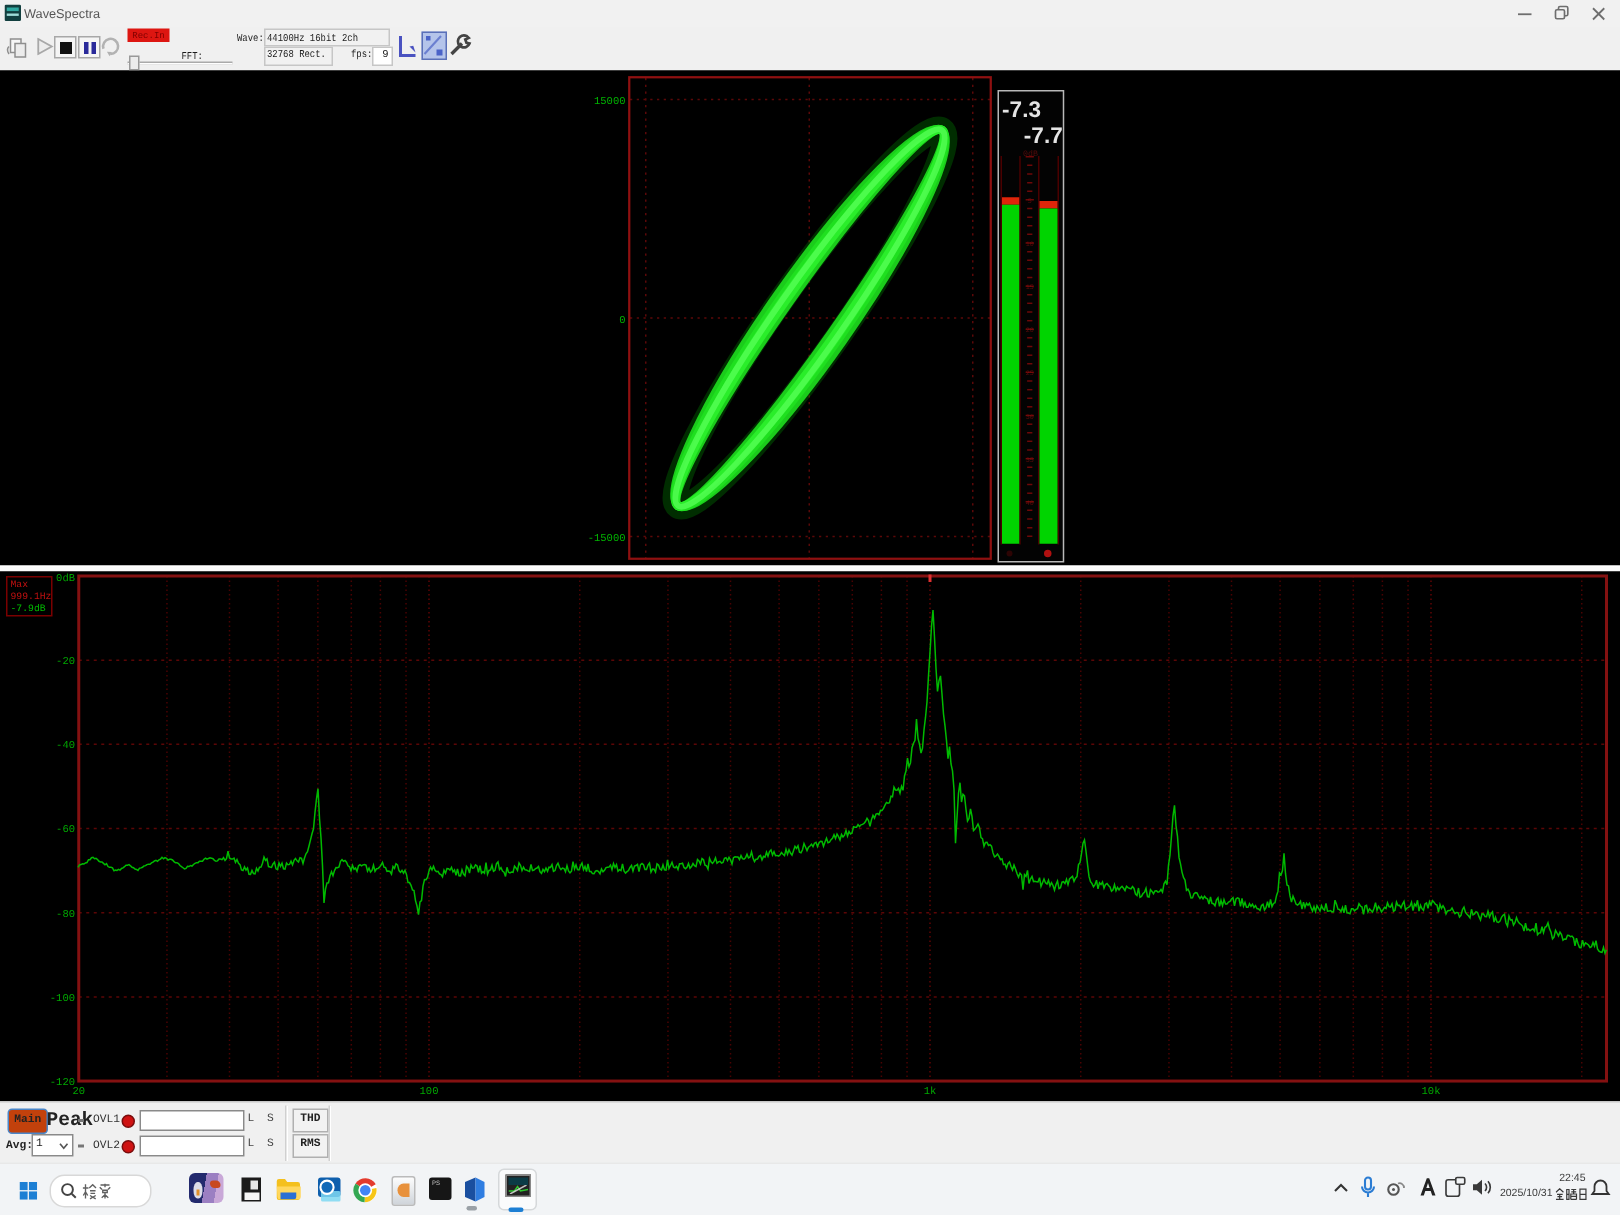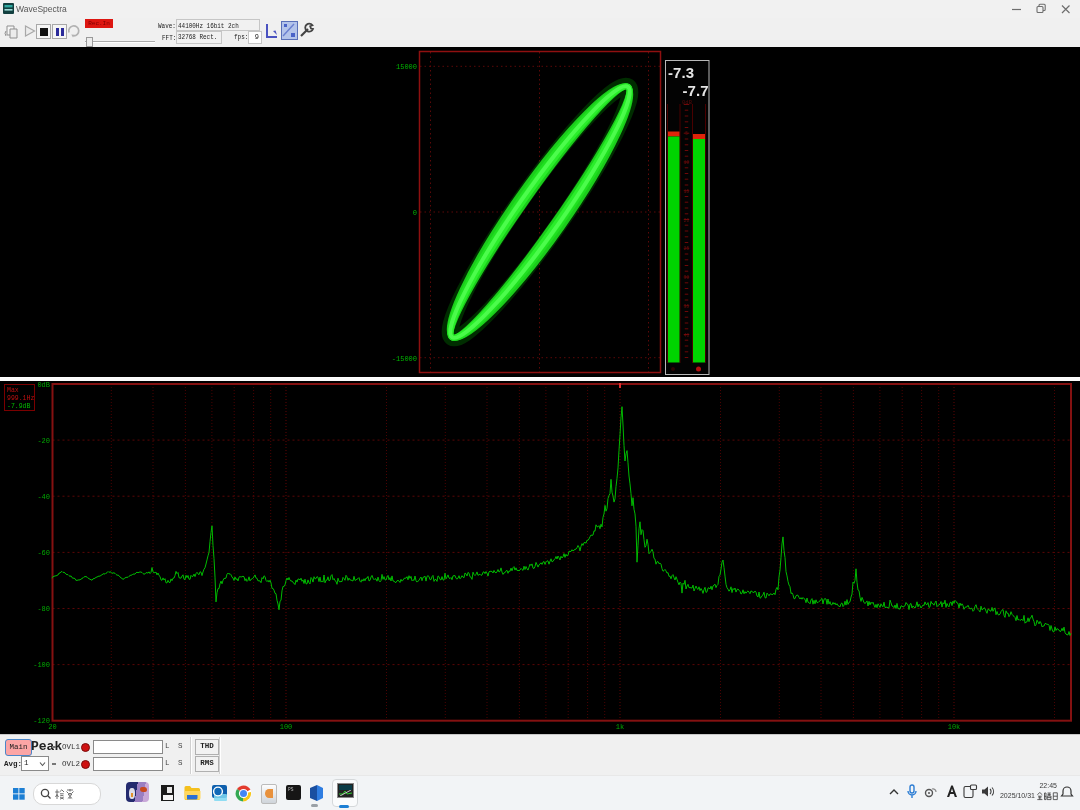--- a/index.html
+++ b/index.html
@@ -52,21 +52,21 @@
   <path d="M2 8.5 a5 5 0 1 1 4.5 3.4" stroke="#b2b2b2" stroke-width="1.7" fill="none"></path>
   <path d="M6 13.5 l1.5 -2.8 -3.2 -0.2 z" fill="#b2b2b2"></path>
  </svg>
  <div class="abs" style="left:85px;top:1px;width:28px;height:9px;background:#dd1611;color:#7e0000;font-size:6px;text-align:center;line-height:9px;font-family:'Liberation Mono',monospace;">Rec.In</div>
  <div class="abs" style="left:85px;top:22.5px;width:70px;height:1px;background:#aaa;border-bottom:1px solid #fff;"></div>
  <div class="abs" style="left:86px;top:19px;width:5px;height:8px;background:#ececec;border:1px solid #999;"></div>
 
  <div class="abs appt" style="left:121px;top:3px;width:58px;"><span class="sqx" style="display:inline-block;">Wave:</span></div>
  <div class="abs fld" style="left:176px;top:0.5px;width:82px;height:10.5px;"></div>
  <div class="abs appt" style="left:177.5px;top:2.5px;"><span class="sqx" style="display:inline-block;">44100Hz 16bit 2ch</span></div>
- <div class="abs appt" style="left:121px;top:14.5px;width:58px;text-align:right;"><span class="sqx" style="display:inline-block;">FFT:</span></div>
+ <div class="abs appt" style="left:121px;top:14.5px;width:58px;text-align:left;"><span class="sqx" style="display:inline-block;">FFT:</span></div>
  <div class="abs fld" style="left:176px;top:12.5px;width:44px;height:11px;"></div>
  <div class="abs appt" style="left:177.5px;top:14px;"><span class="sqx" style="display:inline-block;">32768 Rect.</span></div>
  <div class="abs appt" style="left:234px;top:14px;"><span class="sqx" style="display:inline-block;">fps:</span></div>
  <div class="abs fld" style="left:248px;top:12.5px;width:12px;height:11px;background:#fff;"></div>
  <div class="abs appt" style="left:250px;top:14px;width:9px;text-align:right;">9</div>
 
  <svg class="abs" style="left:264px;top:4px" width="16" height="19">
   <path d="M3 2 v13 h10" stroke="#4a52c0" stroke-width="2" fill="none"></path>
   <path d="M9 9 l4 4 l-1.5 -4.5 z" fill="#4a52c0"></path>
  </svg>
@@ -245,21 +245,21 @@
  <rect x="4.5" y="384.5" width="30" height="26" fill="#000" stroke="#7a0000" stroke-width="1"></rect>
  <g font-family="Liberation Mono,monospace" font-size="6.5">
   <text x="7" y="391.5" fill="#c01010">Max</text>
   <text x="7" y="399.5" fill="#c01010">999.1Hz</text>
   <text x="7" y="407.5" fill="#00bb00">-7.9dB</text>
  </g>
 </svg>
 </div>
 
 <div class="abs" id="ctrl">
- <div class="abs" style="left:5px;top:4px;width:25px;height:15px;border:1.5px solid #4a86c8;border-radius:3px;background:#fca5a5;color:#222;font-size:7.5px;font-weight:normal;text-align:center;line-height:14px;font-family:'Liberation Mono',monospace;">Main</div>
+ <div class="abs" style="left:5px;top:4px;width:25px;height:15px;border:1.5px solid #4a86c8;border-radius:3px;background:#c2410c;color:#222;font-size:7.5px;font-weight:bold;text-align:center;line-height:14px;font-family:'Liberation Mono',monospace;">Main</div>
  <div class="abs" style="left:31px;top:5px;width:18px;height:14px;color:#222;font-size:13px;font-weight:bold;text-align:center;line-height:14px;font-family:'Liberation Mono',monospace;">Peak</div>
  <div class="abs" style="left:52px;top:11px;width:4px;height:1.5px;background:#777;"></div>
  <div class="abs appt" style="left:62px;top:7px;font-size:7.5px;color:#333;">OVL1</div>
  <div class="abs" style="left:81px;top:8px;width:7px;height:7px;border-radius:50%;background:#cf1212;border:1px solid #7a0c0c;"></div>
  <div class="abs" style="left:93px;top:5px;width:68px;height:12px;background:#fff;border:1px solid #8a8a8a;"></div>
  <div class="abs appt" style="left:165px;top:6px;font-size:7.5px;color:#444;">L</div>
  <div class="abs appt" style="left:178px;top:6px;font-size:7.5px;color:#444;">S</div>
  <div class="abs" style="left:190px;top:2px;width:1px;height:37px;background:#d0d0d0;border-right:1px solid #fff;"></div>
  <div class="abs tbtn" style="left:195px;top:4px;width:22px;height:14px;border:1px solid #b0b0b0;color:#222;font-size:7.5px;font-weight:bold;text-align:center;line-height:13px;font-family:'Liberation Mono',monospace;">THD</div>
  <div class="abs" style="left:219px;top:2px;width:1px;height:37px;background:#d0d0d0;border-right:1px solid #fff;"></div>

